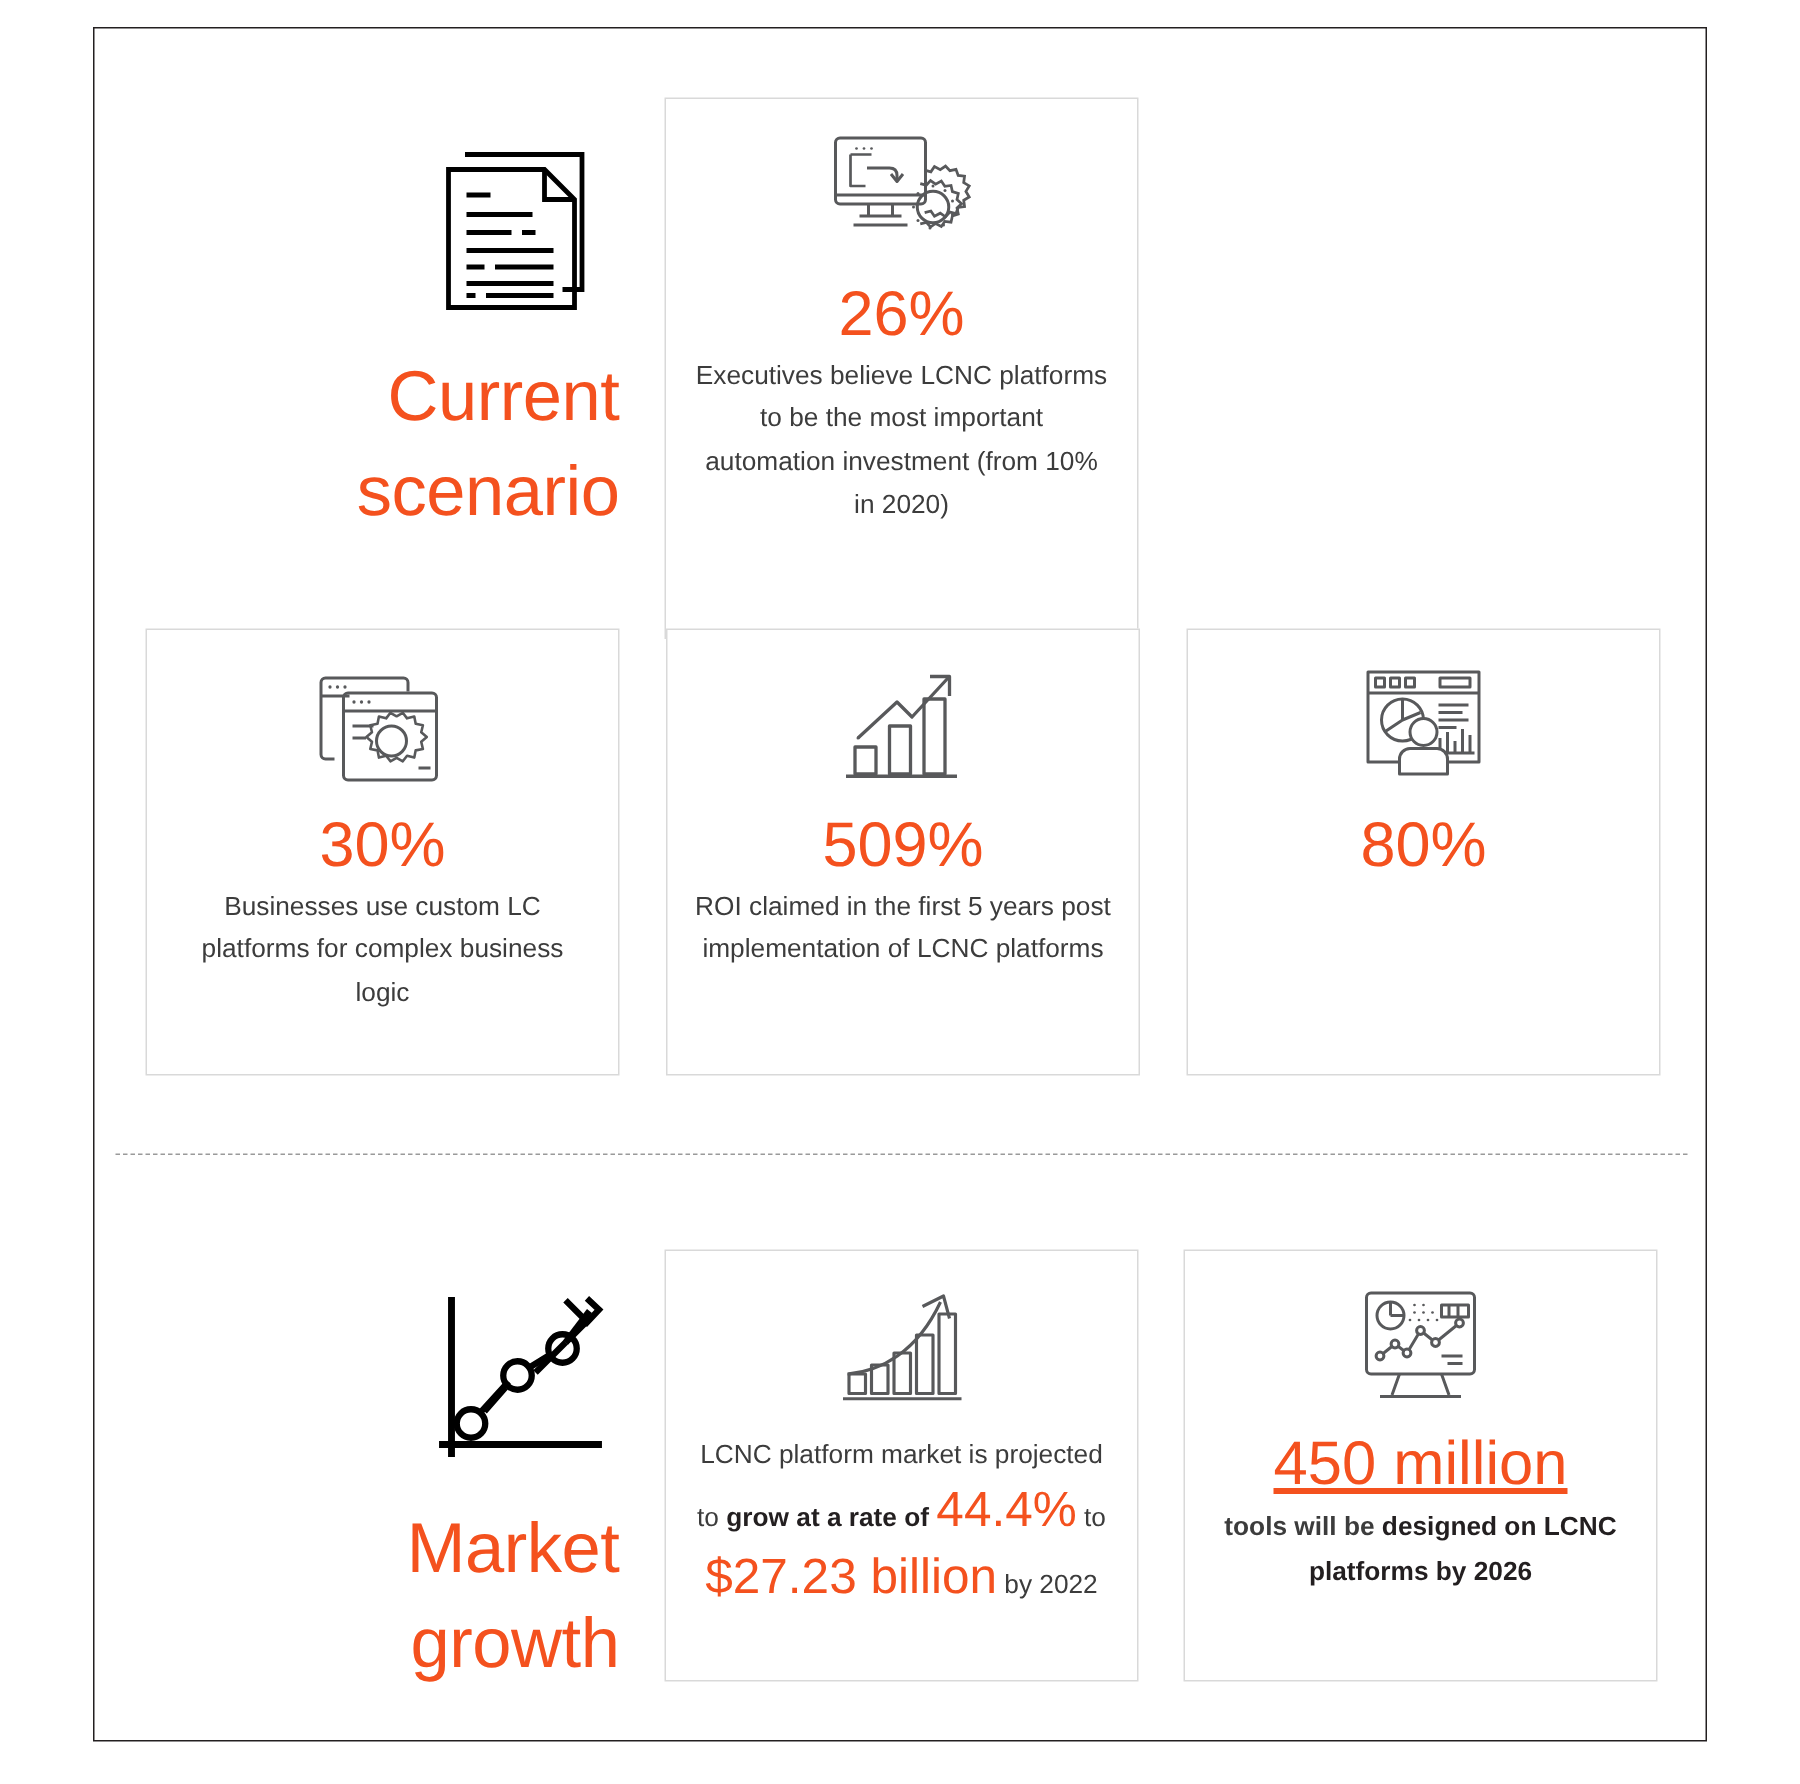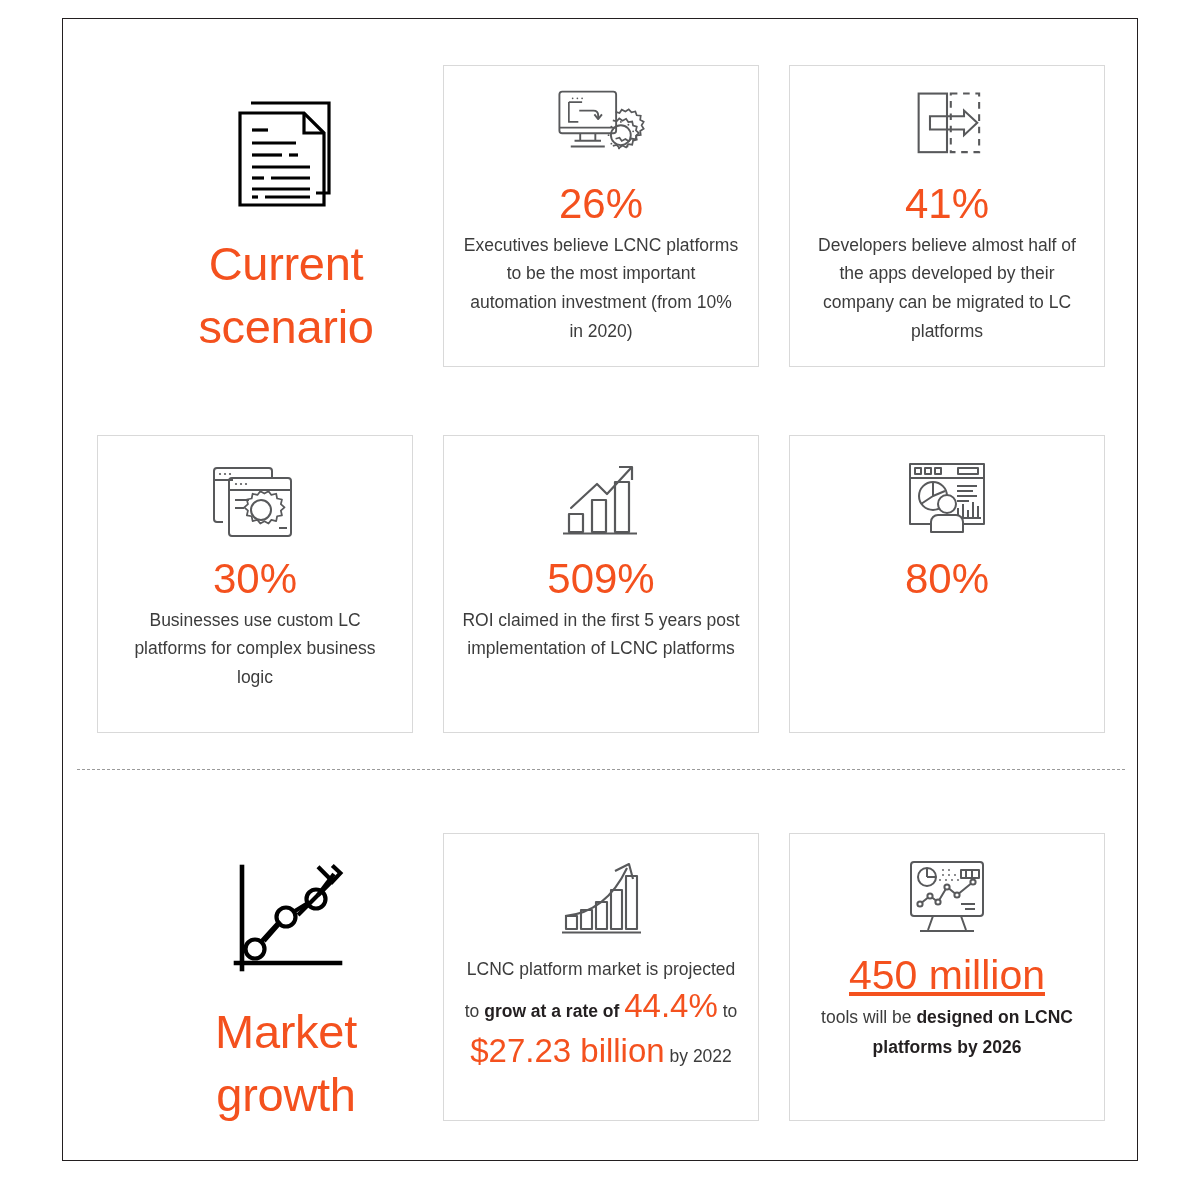--- a/index.html
+++ b/index.html
@@ -46,35 +46,35 @@
 
   
   .row {
     position: absolute;
     display: flex;
     left: 34px;
     width: 1010px;
     justify-content: flex-start;
   }
   .row-1 { top: 46px; }
-  .row-2 { top: 416px; }
+  .row-2 { top: 400px; justify-content: space-between; }
   .row-3 { top: 62px; }
 
   .cell {
     width: 316px;
     margin-right: 30px;
     box-sizing: border-box;
   }
   .cell:last-child { margin-right: 0; }
 
   
   .heading-cell {
     display: flex;
     flex-direction: column;
-    align-items: center;
+    align-items: flex-end;
     padding-left: 62px;
     padding-top: 24px;
     box-sizing: border-box;
   }
   .heading-icon {
     width: 130px;
     height: 130px;
     display: block;
     margin-left: 6px;
   }
@@ -91,21 +91,21 @@
   .card {
     border: 1px solid #d9d9d9;
     background: #ffffff;
     box-sizing: border-box;
     padding: 16px 14px 20px;
     text-align: center;
     display: flex;
     flex-direction: column;
     align-items: center;
   }
-  .card-tall  { height: 302px; }
+  .card-tall  { height: 361px; }
   .card-tall2 { height: 298px; }
   .card-short { height: 288px; }
 
   .card-icon {
     width: 104px;
     height: 92px;
     display: block;
     margin: 4px auto 2px;
   }
 
@@ -149,21 +149,21 @@
     text-decoration: underline;
   }
   .headline-sub {
     color: #231f20;
     font-size: 17.5px;
     line-height: 1.68;
     max-width: 288px;
     text-align: center;
   }
   .headline-sub b { font-weight: 700; }
-  .headline-sub .reg { font-weight: 400; color: #3c3c3c; }
+  .headline-sub .reg { font-weight: 700; color: #3c3c3c; }
 </style>
 </head>
 <body>
 
 <div class="infographic">
 
   <div class="section section-current">
 
     <div class="row row-1">
 
@@ -220,31 +220,20 @@
             <circle cx="63" cy="43" r="1"></circle>
           </g>
           <g fill="none" stroke="#58595b" stroke-width="2">
             <path d="M73 36.5 L77.5 37.6 L80.6 34.2 L84.4 36.8 L88.6 34.6 L91.2 38.4 L95.8 37.8 L96.8 42.4 L101.2 43.8 L100.2 48.3 L103.6 51.4 L100.2 54.5 L101.2 59 L96.8 60.4 L95.8 65 L91.2 64.4 L88.6 68.2 L84.4 66 L80.6 68.6 L77.5 65.2 L73 66.3" transform="translate(-12,0) scale(0.9) translate(12,4)"></path>
           </g>
         </svg>
         <div class="stat-value">26%</div>
         <div class="stat-desc">Executives believe LCNC platforms to be the most important automation investment (from 10% in 2020)</div>
       </div>
 
-      <div class="cell card card-tall">
-        <svg class="card-icon" viewBox="0 0 104 92">
-          <g fill="none" stroke="#58595b" stroke-width="2.2">
-            <rect x="22" y="8" width="30" height="62"></rect>
-            <rect x="56" y="8" width="30" height="62" stroke-dasharray="7 6"></rect>
-            <path d="M34 32 L70 32 L70 26 L84 39 L70 52 L70 46 L34 46 Z"></path>
-          </g>
-        </svg>
-        <div class="stat-value">41%</div>
-        <div class="stat-desc">Developers believe almost half of the apps developed by their company can be migrated to LC platforms</div>
-      </div>
     </div>
 
     <div class="row row-2">
 
       <div class="cell card card-tall2">
         <svg class="card-icon" viewBox="0 0 104 92">
           <g fill="none" stroke="#58595b" stroke-width="2" stroke-linejoin="round">
             <path d="M14 12 h52 a3 3 0 0 1 3 3 v6 M14 12 a3 3 0 0 0 -3 3 v48 a3 3 0 0 0 3 3 h6"></path>
             <path d="M11 24 L30 24"></path>
             <rect x="26" y="22" width="62" height="58" rx="3"></rect>

